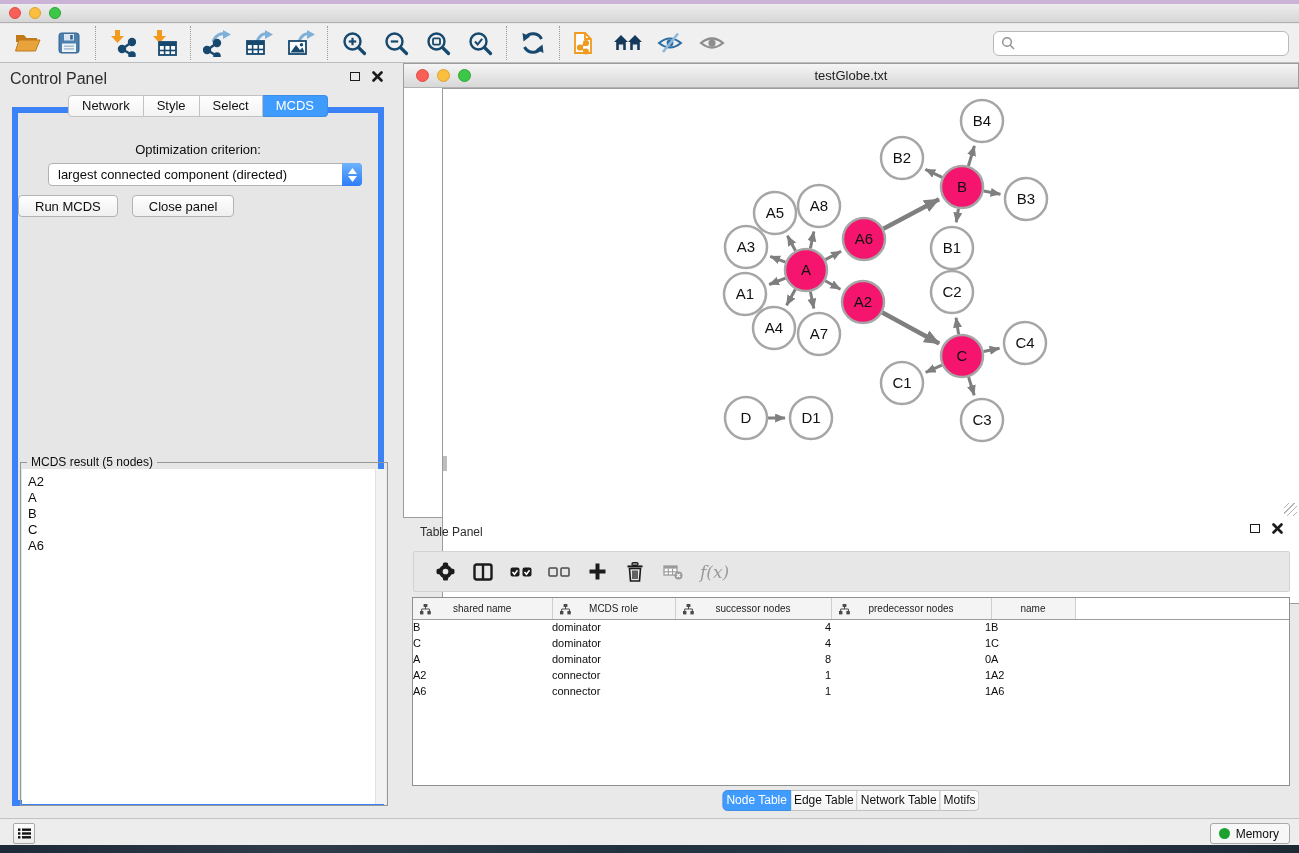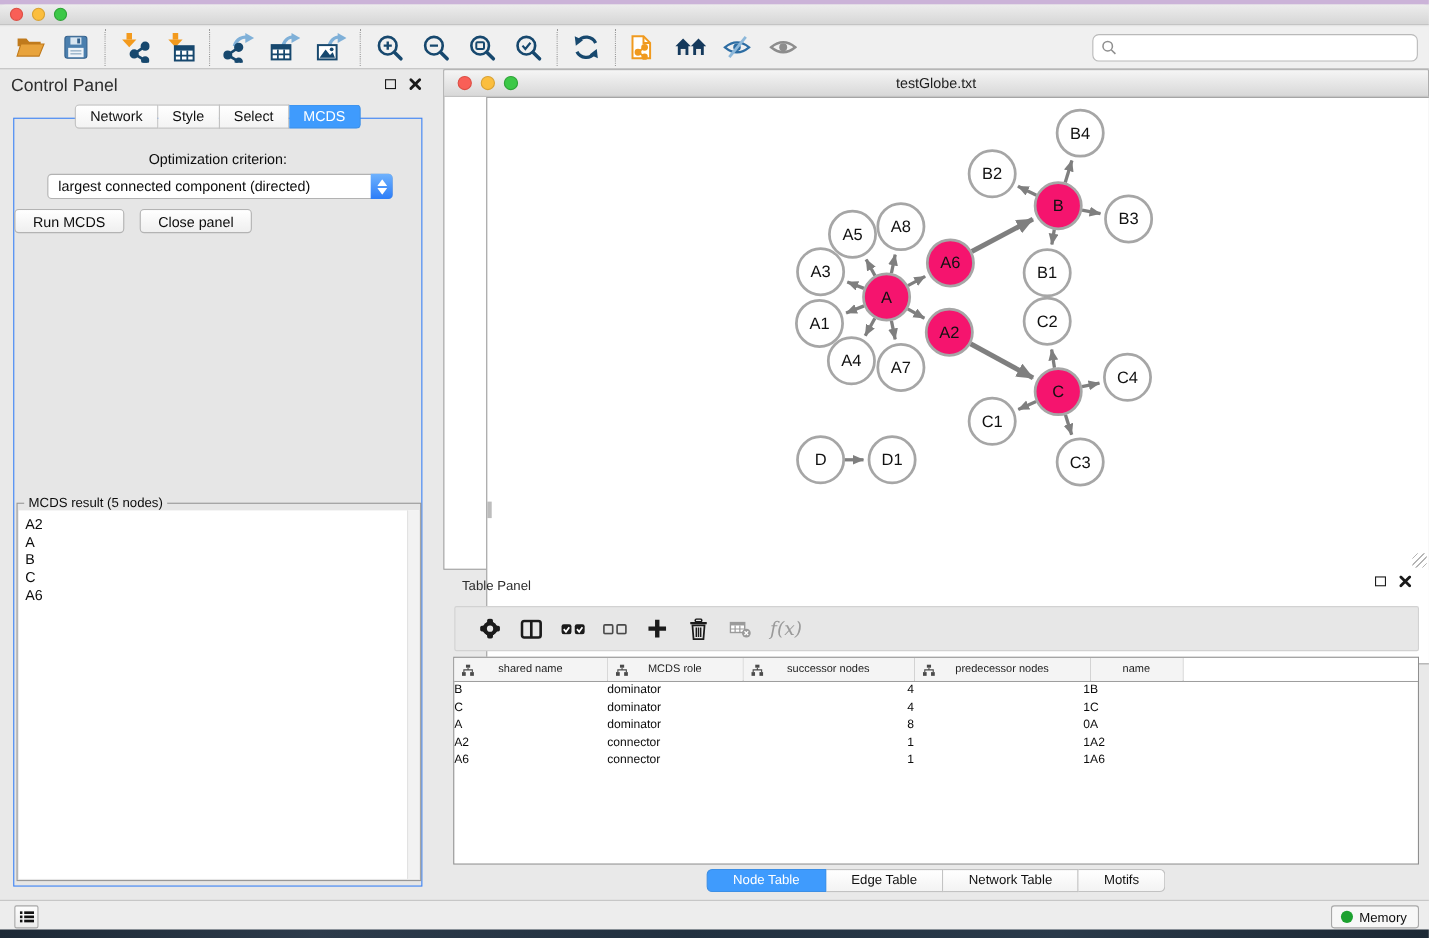--- a/index.html
+++ b/index.html
@@ -46,21 +46,21 @@
   .cp .panel-ctl { right:8px; }
   .float-box { width:10px; height:9px; border:1.5px solid #1b1b1b; display:inline-block; }
   .cp-tabs { position:absolute; top:27px; left:50%; transform:translateX(-50%);
     display:flex; z-index:3; }
   .seg { height:22px; line-height:20px; padding:0 13px; font-size:13px; color:#111;
     background:linear-gradient(#ffffff,#f3f3f3); border:1px solid #c2c2c2; border-left:none; }
   .seg:first-child { border-left:1px solid #c2c2c2; border-radius:4px 0 0 4px; }
   .seg:last-child { border-radius:0 4px 4px 0; }
   .seg.active { background:#3f9bfd; color:#fff; border-color:#3d8fe5; }
   .cp-body { position:absolute; top:39px; left:7px; width:372px; height:699px;
-    background:#e6e6e6; border:1px solid #3b82f6; }
+    background:#e6e6e6; border:6px solid #3b82f6; }
   .opt-label { position:absolute; top:29px; left:0; right:0; text-align:center;
     font-size:13px; color:#0c0c0c; }
   .criterion-select { position:absolute; top:50px; left:30px; width:314px; height:23px;
     background:#fff; border:1px solid #b2b2b2; border-radius:4px; font-size:13px;
     line-height:21px; padding-left:9px; color:#0c0c0c; }
   .stepper { position:absolute; right:-1px; top:-1px; width:20px; height:23px;
     border-radius:0 4px 4px 0; background:linear-gradient(#6fb2fd,#2c7df8);
     display:flex; flex-direction:column; align-items:center; justify-content:center; gap:2px; }
   .cp-buttons { position:absolute; top:82px; left:0; right:0; display:flex;
     justify-content:flex-start; gap:14px; }
@@ -110,21 +110,21 @@
     border-bottom:1px solid #9e9e9e; font-weight:normal; font-size:10px; color:#1d1d1d;
     position:relative; padding:0; }
   table.grid th .hicon { position:absolute; left:7px; top:6px; }
   table.grid th.filler { background:#fff; border-right:none; }
   table.grid td { height:16px; padding:0; white-space:nowrap; }
   td.c0 { padding-left:18px; }
   td.c1 { padding-left:8px; }
   td.num { text-align:right; padding-right:15px; }
   td.c4 { padding-left:10px; }
   .tp-tabs { position:absolute; left:50%; transform:translateX(-50%); top:270px; display:flex; }
-  .tp-tabs .seg { height:21px; line-height:19px; font-size:12px; padding:0 23px; }
+  .tp-tabs .seg { height:21px; line-height:19px; font-size:12px; padding:0 3px; }
   .tp-tabs .seg:first-child { border-radius:5px 0 0 5px; }
   .tp-tabs .seg:last-child  { border-radius:0 5px 5px 0; }
 
   
   .status-bar { position:absolute; left:0; top:818px; width:1299px; height:27px;
     background:#ededed; border-top:1px solid #c2c2c2; }
   .list-btn { position:absolute; left:13px; top:4px; width:22px; height:21px;
     background:linear-gradient(#fdfdfd,#ececec); border:1px solid #a8a8a8; border-radius:2px;
     display:flex; align-items:center; justify-content:center; padding:0; }
   .memory-btn { position:absolute; right:9px; top:4px; height:21px; padding:0 10px 0 8px;

